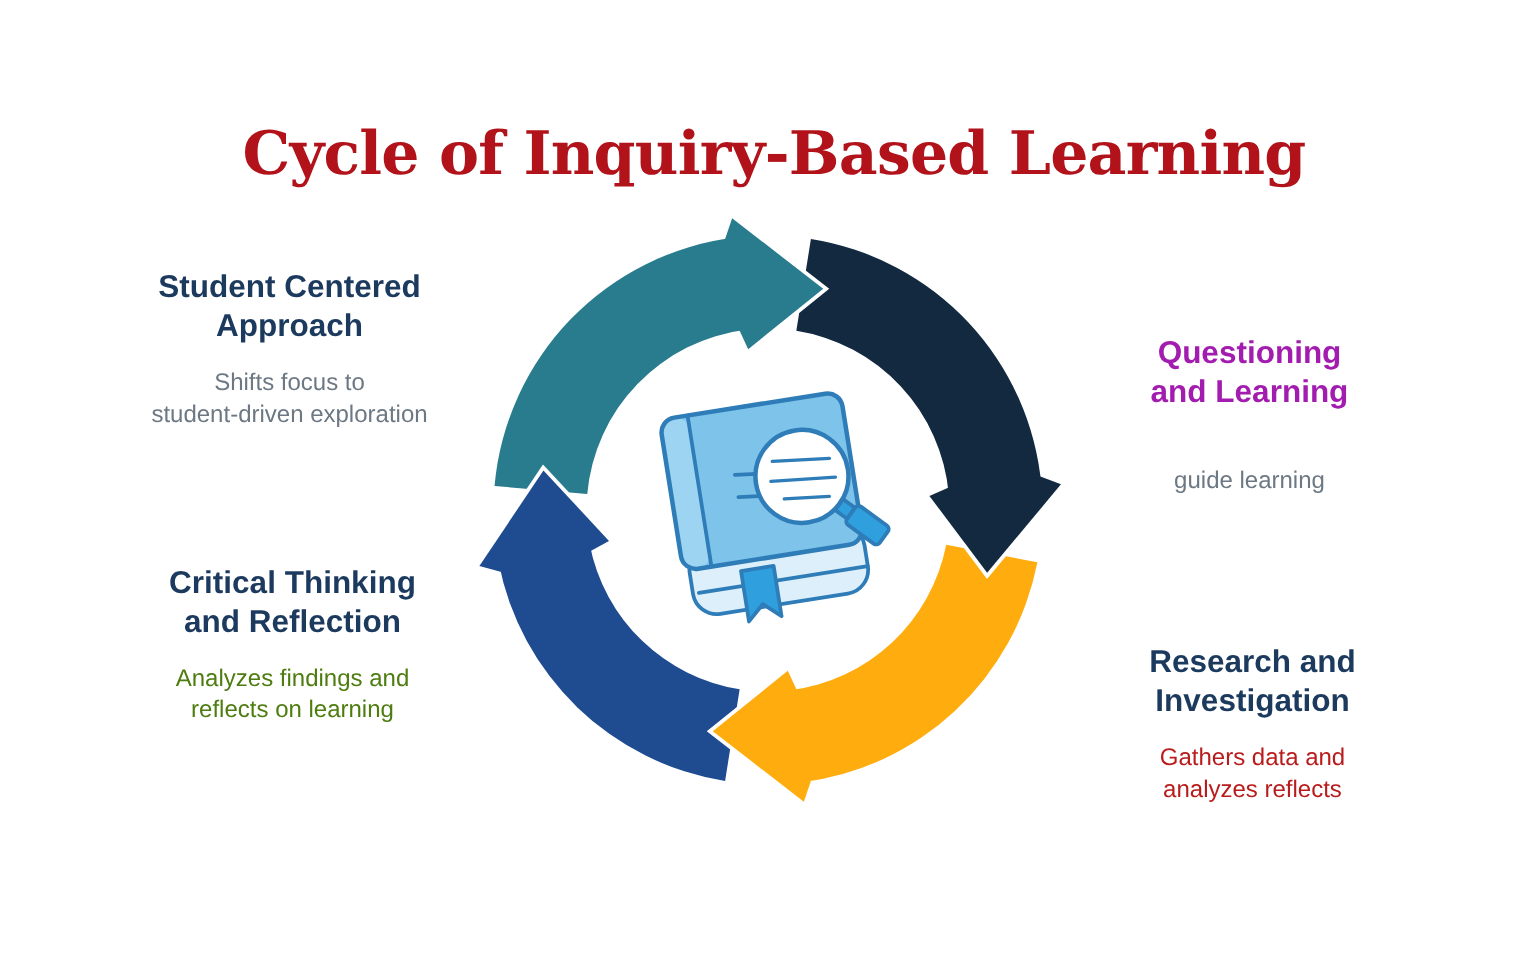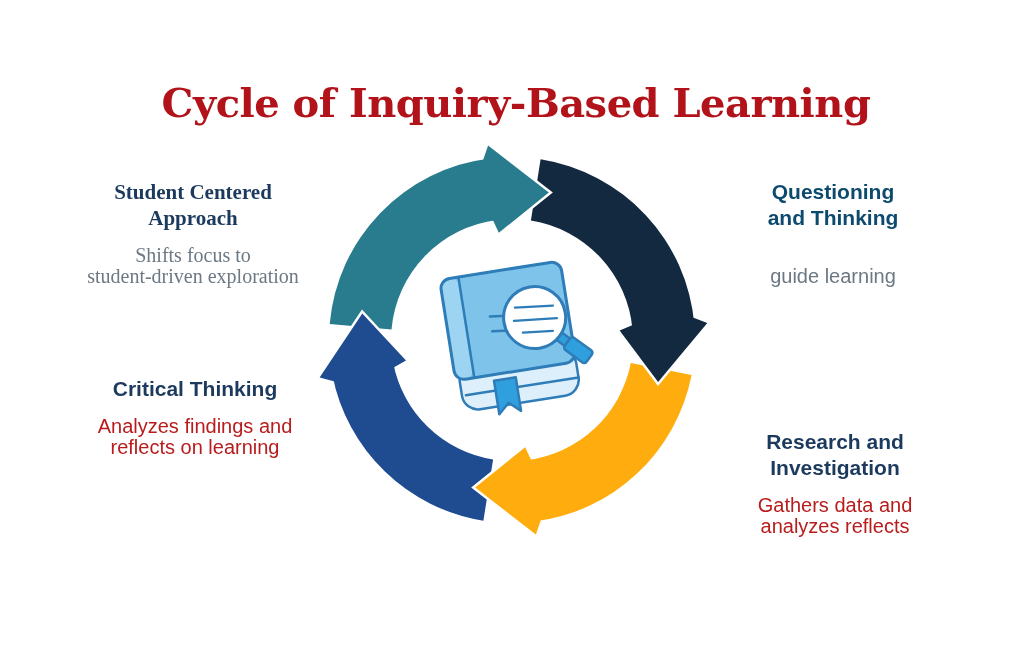--- a/index.html
+++ b/index.html
@@ -11,23 +11,23 @@
     position:absolute;top:52px;left:4px;width:1024px;text-align:center;
     font-family:"DejaVu Serif","Liberation Serif",serif;
     font-weight:700;font-size:40px;line-height:48px;letter-spacing:-.5px;
   }
   .diagram-svg{position:absolute;left:0;top:0;}
   .step{position:absolute;width:270px;text-align:center;}
   .step h3{
     margin:0;font-size:21px;line-height:26px;font-weight:700;
   }
   .step p{
-    margin:14px 0 0 0;font-size:20px;line-height:21px;font-weight:400;
+    margin:14px 0 0 0;font-size:16px;line-height:21px;font-weight:400;
   }
-  .step-tl{left:58px;top:179px;font-family:Liberation Serif, serif;}
+  .step-tl{left:58px;top:179px;}
   .step-tr{left:698px;top:179px;}
   .step-br{left:700px;top:393px;margin-top:36px;}
   .step-bl{left:60px;top:376px;}
   .arrow-outline{fill:none;stroke:#ffffff;stroke-width:5;stroke-linejoin:miter;}
   .icon-stroke{stroke-linecap:round;stroke-linejoin:round;}
 </style>
 </head>
 <body>
 
 <div id="canvas">
@@ -85,23 +85,23 @@
       <span>Student Centered</span><br>
       <span>Approach</span>
     </h3>
     <p style="color: rgb(108, 120, 131);">
       <span>Shifts focus to</span><br>
       <span>student-driven exploration</span>
     </p>
   </div>
 
   <div class="step step-tr">
-    <h3 style="color: #0c4a6e;">
+    <h3 style="color: #a21caf; margin-top: 44px;">
       <span>Questioning</span><br>
-      <span>and Thinking</span>
+      <span>and Learning</span>
     </h3>
     <p style="color: rgb(108, 120, 131);">
       <br>
       <span>guide learning</span>
     </p>
   </div>
 
   <div class="step step-br">
     <h3 style="color: rgb(28, 58, 94);">
       <span>Research and</span><br>
@@ -109,20 +109,21 @@
     </h3>
     <p style="color: #b91c1c;">
       <span>Gathers data and</span><br>
       <span>analyzes reflects</span>
     </p>
   </div>
 
   <div class="step step-bl">
     <h3 style="color: rgb(28, 58, 94);">
       <span>Critical Thinking</span><br>
+      <span>and Reflection</span>
     </h3>
-    <p style="color: #b91c1c;">
+    <p style="color: #4d7c0f;">
       <span>Analyzes findings and</span><br>
       <span>reflects on learning</span>
     </p>
   </div>
 
 </div>
 
 </body></html>

